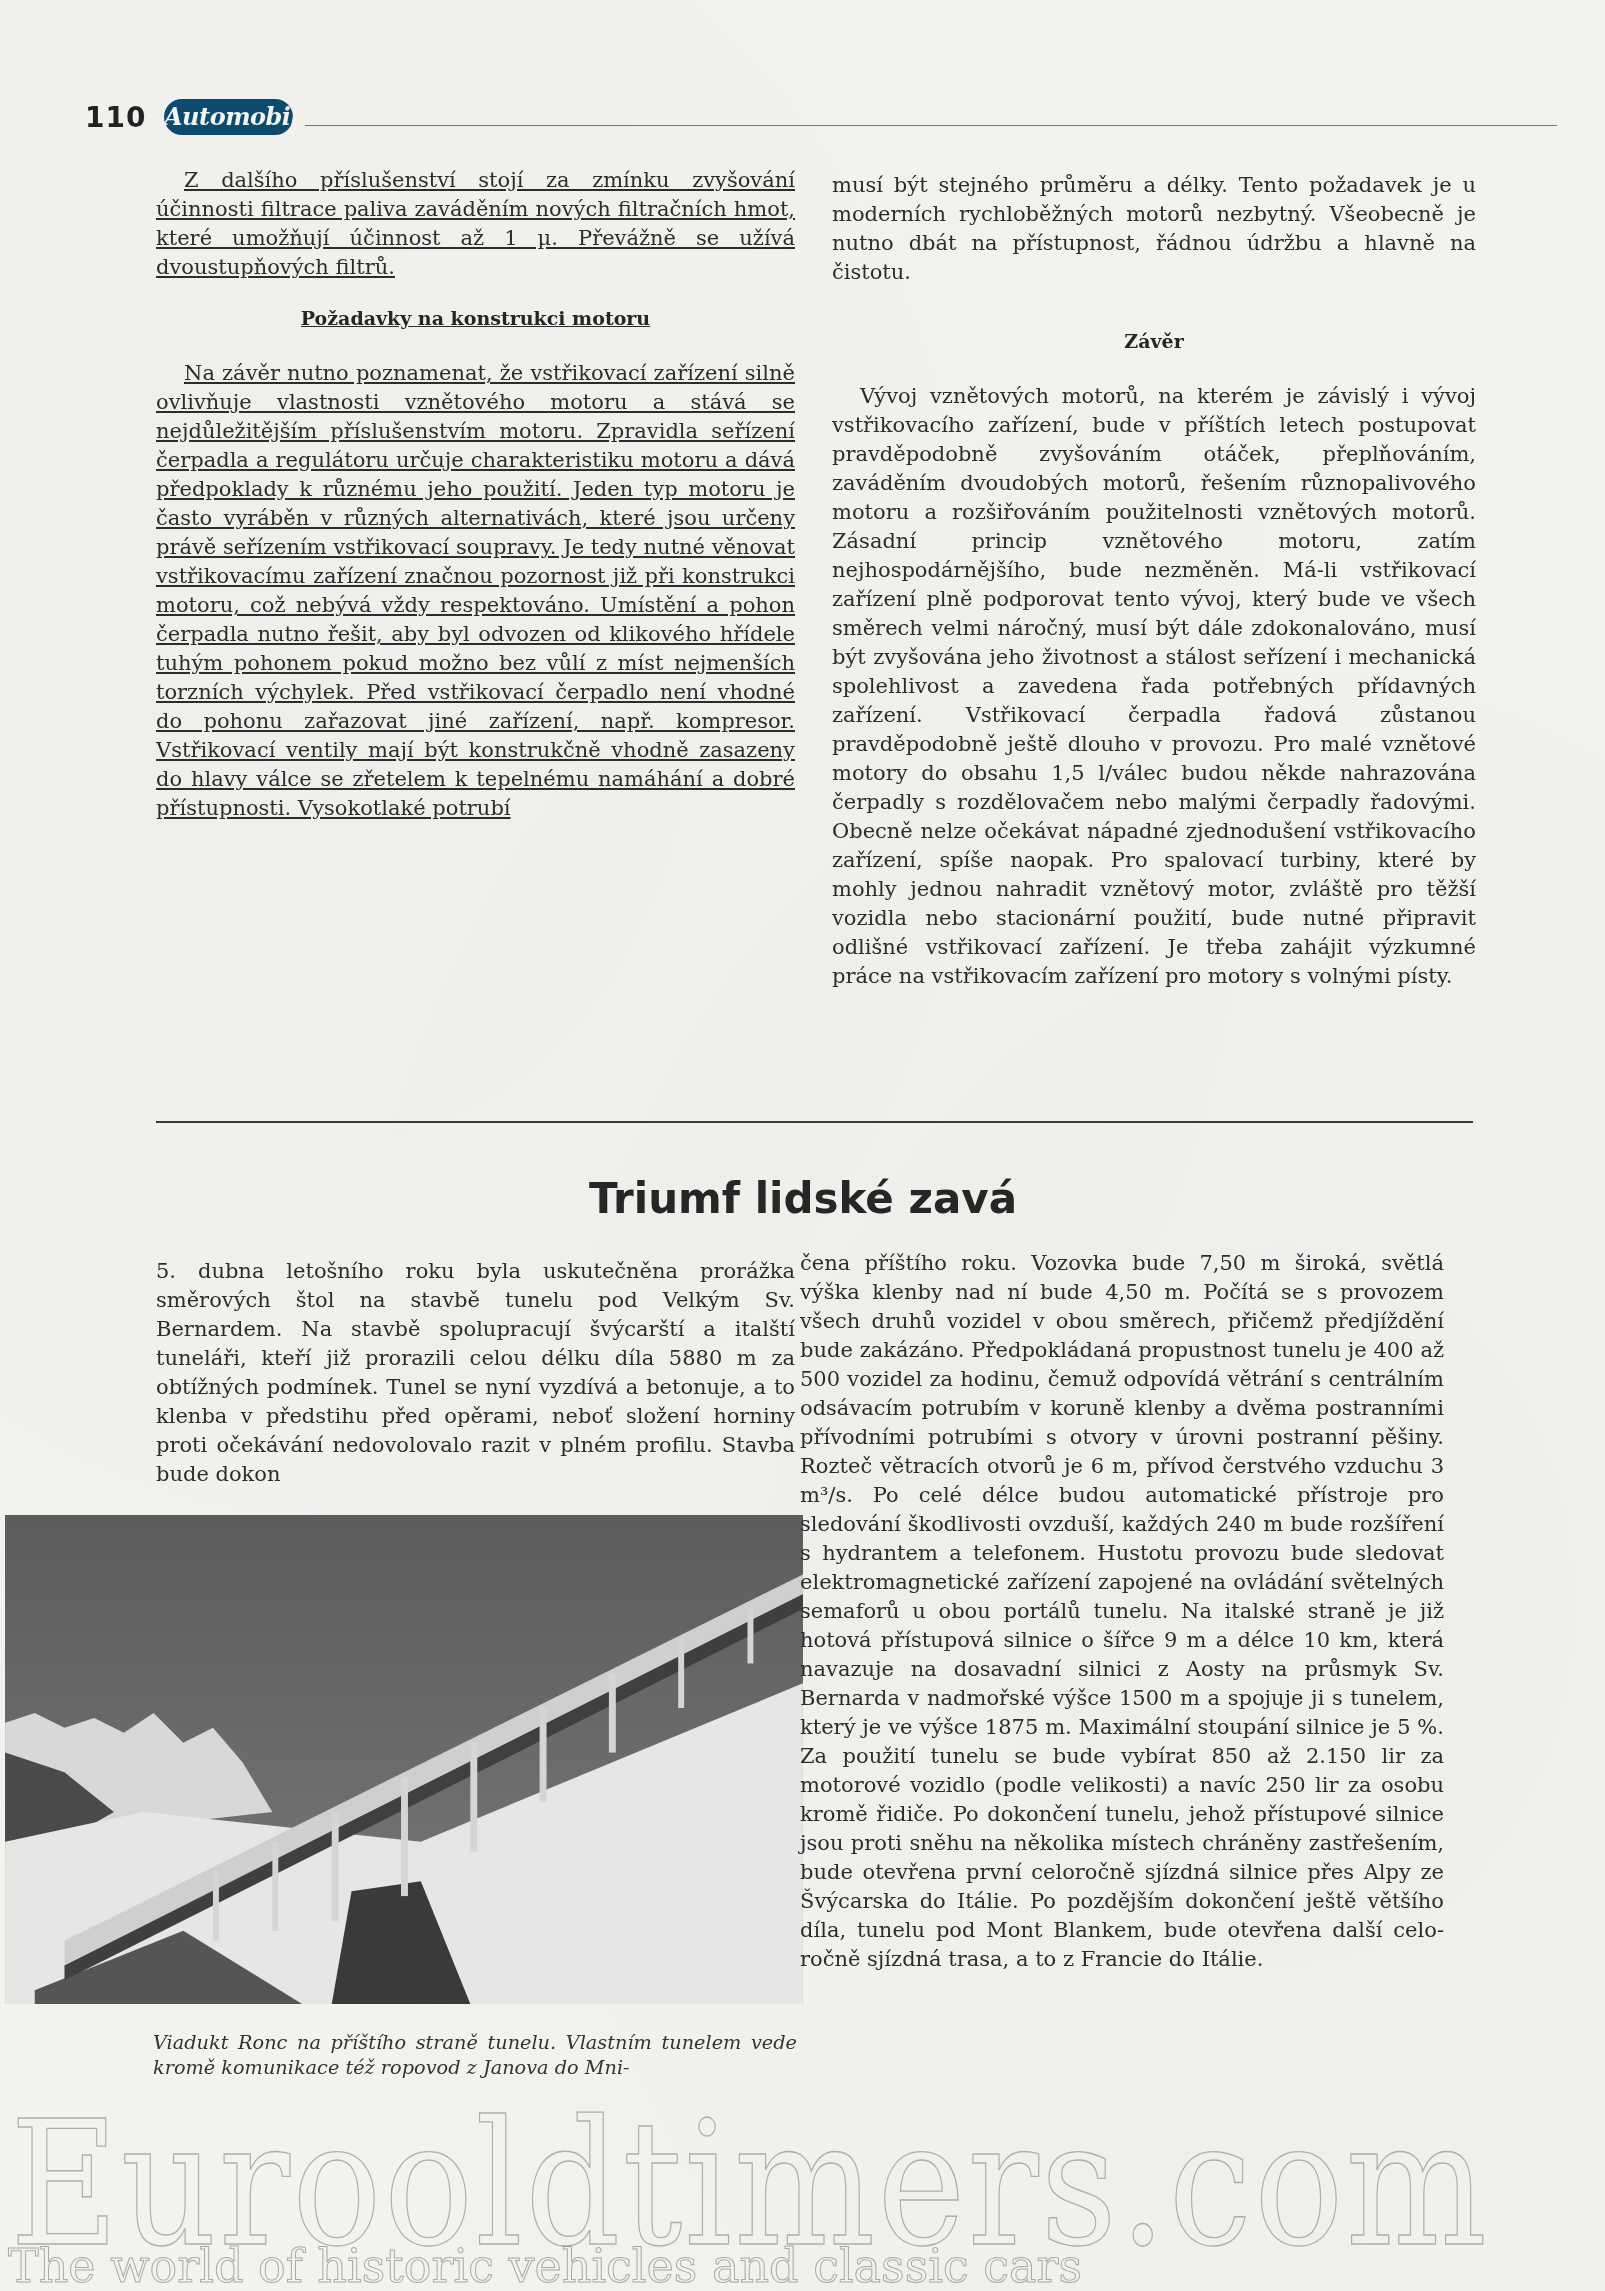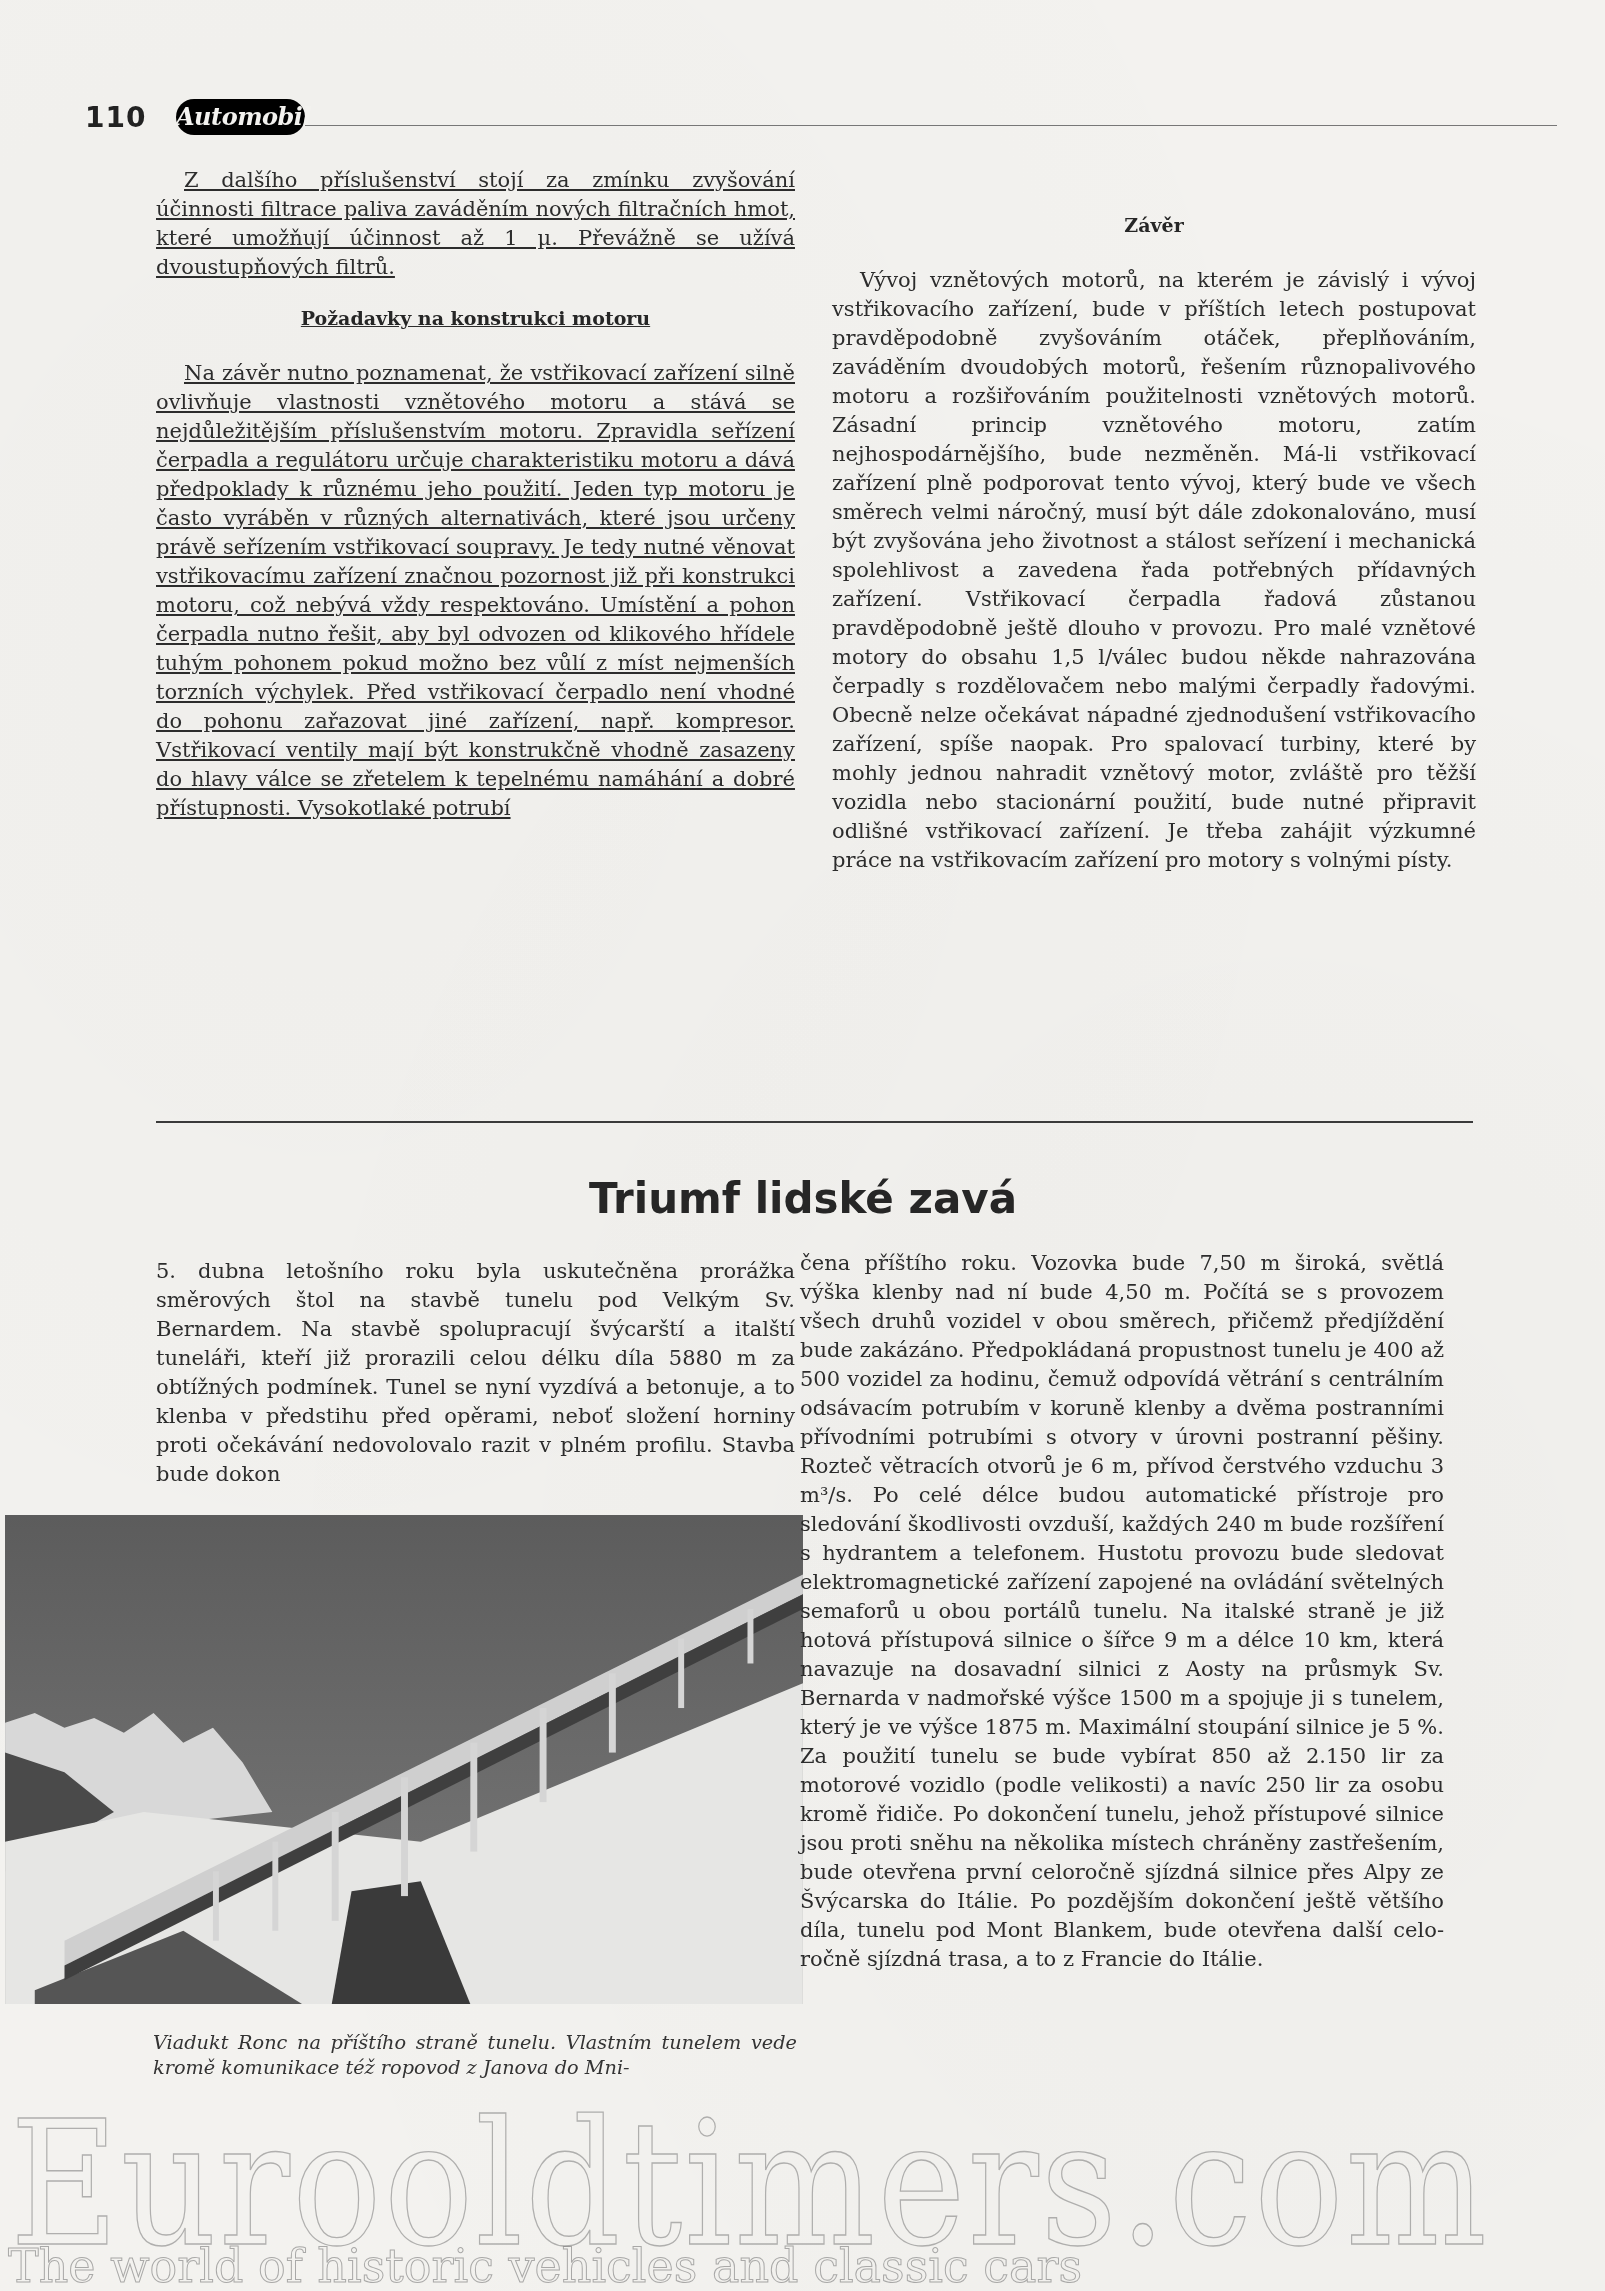--- a/index.html
+++ b/index.html
@@ -17,22 +17,22 @@
       #f3f2ef;
   }
   
   .header { position: absolute; left: 85px; top: 101px; width: 1386px; height: 40px; }
   .page-number {
     position: absolute; left: 0; top: 0;
     font-family: "DejaVu Sans", sans-serif; font-weight: bold; font-size: 28px;
     color: #222; letter-spacing: 1px;
   }
   .logo {
-    position: absolute; left: 91px; top: -2px; width: 129px; height: 36px;
-    background: #000000; border-radius: 18px;
+    position: absolute; left: 79px; top: -2px; width: 129px; height: 36px;
+    background: #0c4a6e; border-radius: 18px;
     color: #f3f2ef; font-family: "DejaVu Serif", serif; font-style: italic; font-weight: bold;
     font-size: 24px; line-height: 36px; text-align: center; letter-spacing: -0.5px;
   }
   .header-rule { position: absolute; left: 220px; top: 24px; width: 1252px; height: 1px; background: #777; }
 
   
   .col {
     position: absolute; font-size: 21px; line-height: 29px;
     text-align: justify; hyphens: manual; color: #2c2c2c;
   }
@@ -88,20 +88,21 @@
   <div class="header-rule"></div>
 </div>
 
 <div class="col col-a1">
   <p>Z dalšího příslušenství stojí za zmínku zvyšování účinnosti filtrace paliva zaváděním nových filtrač­ních hmot, které umožňují účinnost až 1 µ. Převážně se užívá dvoustupňových filtrů.</p>
   <div class="subhead">Požadavky na konstrukci motoru</div>
   <p>Na závěr nutno poznamenat, že vstřikovací za­řízení silně ovlivňuje vlastnosti vznětového motoru a stává se nejdůležitějším příslušenstvím motoru. Zpravidla seřízení čerpadla a regulátoru určuje charakteristiku motoru a dává předpoklady k růz­nému jeho použití. Jeden typ motoru je často vy­ráběn v různých alternativách, které jsou určeny právě seřízením vstřikovací soupravy. Je tedy nutné věnovat vstřikovacímu zařízení značnou pozornost již při konstrukci motoru, což nebývá vždy respek­továno. Umístění a pohon čerpadla nutno řešit, aby byl odvozen od klikového hřídele tuhým pohonem pokud možno bez vůlí z míst nejmenších torzních výchylek. Před vstřikovací čerpadlo není vhodné do pohonu zařazovat jiné zařízení, např. kompresor. Vstřikovací ventily mají být konstrukčně vhodně zasazeny do hlavy válce se zřetelem k tepelnému namáhání a dobré přístupnosti. Vysokotlaké potrubí</p>
 </div>
 
 <div class="col col-a2">
+  <p class="noindent">musí být stejného průměru a délky. Tento poža­davek je u moderních rychloběžných motorů ne­zbytný. Všeobecně je nutno dbát na přístupnost, řádnou údržbu a hlavně na čistotu.</p>
   <div class="subhead" style="margin-top:40px;">Závěr</div>
   <p>Vývoj vznětových motorů, na kterém je závislý i vývoj vstřikovacího zařízení, bude v příštích le­tech postupovat pravděpodobně zvyšováním otáček, přeplňováním, zaváděním dvoudobých motorů, ře­šením různopalivového motoru a rozšiřováním po­užitelnosti vznětových motorů. Zásadní princip vznětového motoru, zatím nejhospodárnějšího, bude nezměněn. Má-li vstřikovací zařízení plně podporo­vat tento vývoj, který bude ve všech směrech velmi náročný, musí být dále zdokonalováno, musí být zvyšována jeho životnost a stálost seřízení i me­chanická spolehlivost a zavedena řada potřebných přídavných zařízení. Vstřikovací čerpadla řadová zůstanou pravděpodobně ještě dlouho v provozu. Pro malé vznětové motory do obsahu 1,5 l/válec budou někde nahrazována čerpadly s rozdělovačem nebo malými čerpadly řadovými. Obecně nelze oče­kávat nápadné zjednodušení vstřikovacího zařízení, spíše naopak. Pro spalovací turbiny, které by mohly jednou nahradit vznětový motor, zvláště pro těžší vozidla nebo stacionární použití, bude nutné při­pravit odlišné vstřikovací zařízení. Je třeba zahájit výzkumné práce na vstřikovacím zařízení pro mo­tory s volnými písty.</p>
 </div>
 
 <div class="section-rule"></div>
 
 <div class="article-title">Triumf lidské zavá</div>
 
 <div class="col col-b1">
   <p class="noindent">5. dubna letošního roku byla uskutečněna prorážka směrových štol na stavbě tunelu pod Velkým Sv. Bernardem. Na stavbě spolupracují švýcarští a ital­ští tuneláři, kteří již prorazili celou délku díla 5880 m za obtížných podmínek. Tunel se nyní vy­zdívá a betonuje, a to klenba v předstihu před opě­rami, neboť složení horniny proti očekávání nedo­volovalo razit v plném profilu. Stavba bude dokon­</p>

